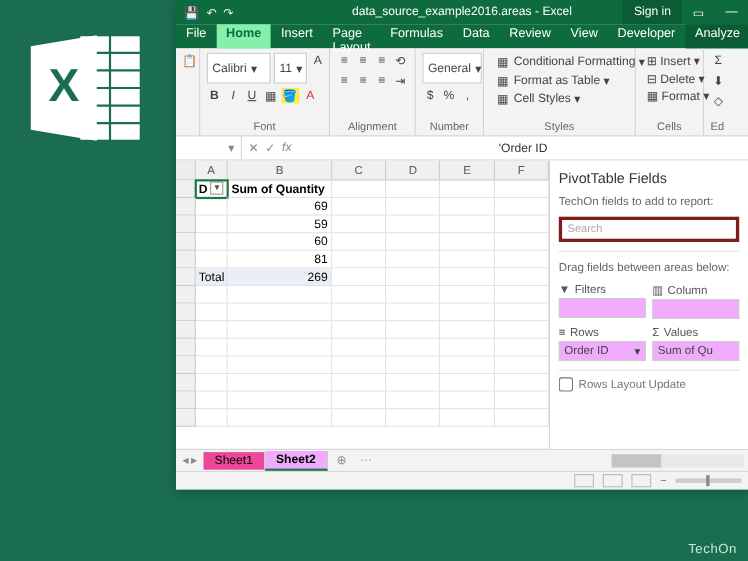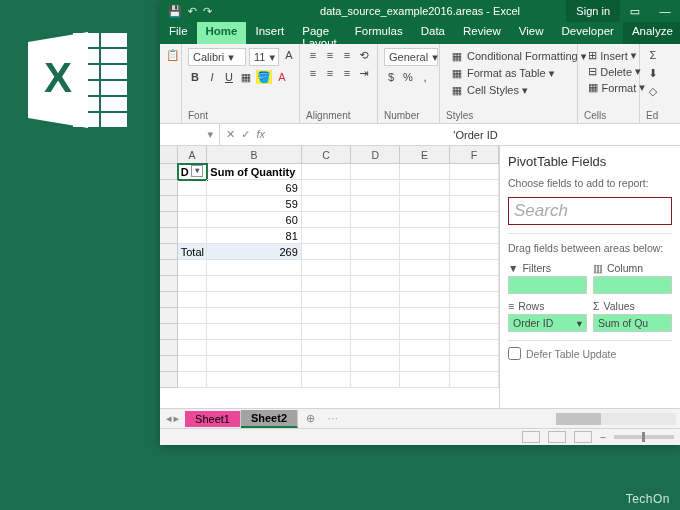--- a/index.html
+++ b/index.html
@@ -16,23 +16,23 @@
   .titlebar .winbtn { width:30px; height:22px; display:flex; align-items:center; justify-content:center; }
 
   .tabs { height: 22px; background:#0e6b3d; color:#fff; display:flex; font-size:11.5px; }
   .tab { padding: 3px 9px; cursor:pointer; }
   .tab.active { background:#86efac; color:#0e6b3d; font-weight:600; }
   .tab.tool { background:#0a5c34; }
 
   .ribbon { height: 80px; background:#f3f3f3; border-bottom:1px solid #d4d4d4; display:flex; font-size:11px; color:#444; }
   .group { border-right:1px solid #d4d4d4; padding:4px 6px 2px; display:flex; flex-direction:column; }
   .group .gbody { flex:1; display:flex; gap:4px; align-items:flex-start; }
-  .group .glabel { text-align:left; font-size:10px; color:#666; padding-top:1px; }
+  .group .glabel { text-align:center; font-size:10px; color:#666; padding-top:1px; }
   .rbtn { padding:1px 4px; border-radius:2px; display:flex; align-items:center; gap:3px; white-space:nowrap; }
-  .font-sel { border:1px solid #ccc; background:#fff; padding:1px 4px; font-size:11px; height:18px; display:flex; align-items:center; gap:4px; }
+  .font-sel { border:1px solid #ccc; background:#fff; padding:1px 4px; font-size:11px; height:28px; display:flex; align-items:center; gap:4px; }
   .stack { display:flex; flex-direction:column; gap:2px; }
   .row { display:flex; gap:3px; }
   .ic { width:14px; height:14px; display:inline-flex; align-items:center; justify-content:center; font-size:11px; }
 
   .fxbar { height: 22px; border-bottom:1px solid #d4d4d4; display:flex; align-items:center; font-size:11px; }
   .namebox { width:60px; border-right:1px solid #d4d4d4; padding:0 6px; height:100%; display:flex; align-items:center; }
   .fxbtns { display:flex; gap:6px; padding:0 6px; color:#888; }
   .fxinput { flex:1; padding:0 6px; color:#333;text-align:center; }
 
   .workspace { display:flex; height: 262px; }
@@ -46,30 +46,30 @@
   .cell { border-right:1px solid #e3e3e3; border-bottom:1px solid #e3e3e3; padding:0 3px; line-height:16px; overflow:hidden; }
   .bold { font-weight:600; }
   .rA { text-align:right; }
   .totalrow .cell { background:#e8eff7; font-weight:400; }
   .sel { outline:2px solid #1a7a46; outline-offset:-1px; background:#fff; }
   .dropfilter { float:right; width:12px; height:12px; border:1px solid #999; font-size:8px; text-align:center; line-height:10px; color:#555; margin-top:1px; }
 
   .ptpane { width:180px; background:#fff; font-size:11px; color:#444; padding:8px 8px 4px; display:flex; flex-direction:column; gap:8px; }
   .ptpane h3 { font-size:13px; font-weight:400; color:#333; }
   .ptpane .hint { font-size:10.5px; color:#666; }
-  .searchbox { border:1px solid #7f1d1d; padding:3px 5px; color:#aaa; font-size:17px;font-style:italic; }
+  .searchbox { border:3px solid #7f1d1d; padding:3px 5px; color:#aaa; font-size:10px; }
   .areas { display:grid; grid-template-columns:1fr 1fr; gap:6px; }
   .area .alabel { font-size:10.5px; color:#555; margin-bottom:2px; display:flex; gap:4px; align-items:center; }
-  .area .box { border:1px solid #ccc; background:#86efac; height:18px; font-size:10.5px; padding:1px 4px; display:flex; align-items:center; justify-content:space-between; }
+  .area .box { border:1px solid #ccc; background:#f0abfc; height:18px; font-size:10.5px; padding:1px 4px; display:flex; align-items:center; justify-content:space-between; }
   .defer { display:flex; align-items:center; gap:5px; font-size:10.5px; color:#777; border-top:1px solid #e2e2e2; padding-top:6px; }
 
   .sheetbar { height:20px; border-top:1px solid #d4d4d4; display:flex; align-items:center; font-size:11px; background:#f3f3f3; }
   .sheetnav { display:flex; gap:2px; padding:0 6px; color:#888; }
   .sheettab { padding:2px 10px; border-right:1px solid #ccc; background:#ec4899; }
-  .sheettab.active { background:#a3a3a3; border-bottom:2px solid #1a7a46; font-weight:600; }
+  .sheettab.active { background:#f0abfc; border-bottom:2px solid #1a7a46; font-weight:600; }
   .addsheet { padding:0 8px; color:#888; }
   .hscroll { margin-left:auto; width:120px; height:12px; background:#e8e8e8; margin-right:4px; position:relative; }
   .hscroll .thumb { position:absolute; left:0; width:45px; height:12px; background:#c4c4c4; }
 
   .statusbar { height:17px; background:#f3f3f3; border-top:1px solid #d4d4d4; display:flex; align-items:center; justify-content:flex-end; gap:8px; padding:0 6px; font-size:10px; color:#666; }
   .viewbtn { width:18px; height:12px; border:1px solid #bbb; }
   .zslider { width:60px; height:4px; background:#ccc; position:relative; }
   .zslider::before { content:""; position:absolute; left:28px; top:-3px; width:3px; height:10px; background:#888; }
 
   .watermark { position:absolute; right:10px; bottom:4px; font-size:12px; color:#cfe3d8; letter-spacing:.5px; }
@@ -360,21 +360,21 @@
           <div class="cell colB"></div>
           <div class="cell colN"></div>
           <div class="cell colN"></div>
           <div class="cell colN"></div>
           <div class="cell colN"></div>
         </div>
     </div>
 
     <div class="ptpane">
       <h3>PivotTable Fields</h3>
-      <div class="hint">Choose fields to add to report:</div>
+      <div class="hint">TechOn fields to add to report:</div>
       <div class="searchbox">Search</div>
       <div style="border-top:1px solid #e2e2e2"></div>
       <div class="hint">Drag fields between areas below:</div>
       <div class="areas">
         <div class="area">
           <div class="alabel">
               <span>▼</span>
               <span>Filters</span>
             </div>
           <div class="box"></div>
@@ -401,21 +401,21 @@
               <span>Σ</span>
               <span>Values</span>
             </div>
           <div class="box">
               <span>Sum of Qu</span>
             </div>
         </div>
       </div>
       <div class="defer">
         <input type="checkbox" style="">
-        <span>Defer Table Update</span>
+        <span>Rows Layout Update</span>
       </div>
     </div>
   </div>
 
   <div class="sheetbar">
     <div class="sheetnav">
       <span>◂</span>
       <span>▸</span>
     </div>
     <div class="sheettab">Sheet1</div>

